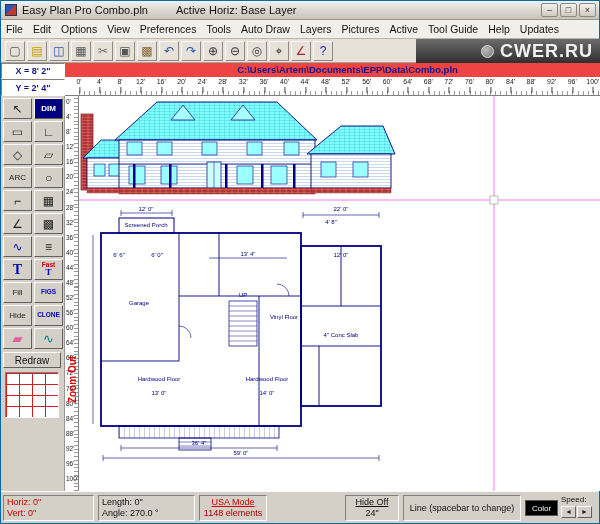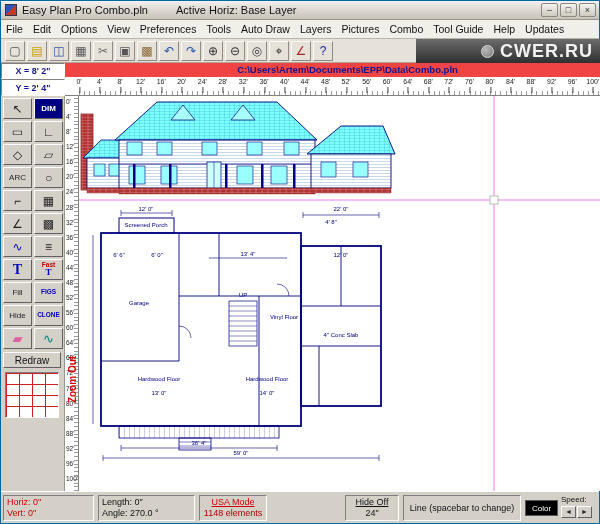--- a/index.html
+++ b/index.html
@@ -128,21 +128,21 @@
   <div class="menubar" id="menubar">
       <span class="mi">File</span>
       <span class="mi">Edit</span>
       <span class="mi">Options</span>
       <span class="mi">View</span>
       <span class="mi">Preferences</span>
       <span class="mi">Tools</span>
       <span class="mi">Auto Draw</span>
       <span class="mi">Layers</span>
       <span class="mi">Pictures</span>
-      <span class="mi">Combo</span>
+      <span class="mi">Active</span>
       <span class="mi">Tool Guide</span>
       <span class="mi">Help</span>
       <span class="mi">Updates</span>
     </div>
 
   <div class="toolbar" id="toolbar">
       <button class="tbtn" style="color: rgb(85, 85, 85);">▢</button>
       <button class="tbtn" style="color: rgb(200, 160, 0);">▤</button>
       <button class="tbtn" style="color: rgb(51, 85, 170);">◫</button>
       <button class="tbtn" style="color: rgb(85, 85, 85);">▦</button>

